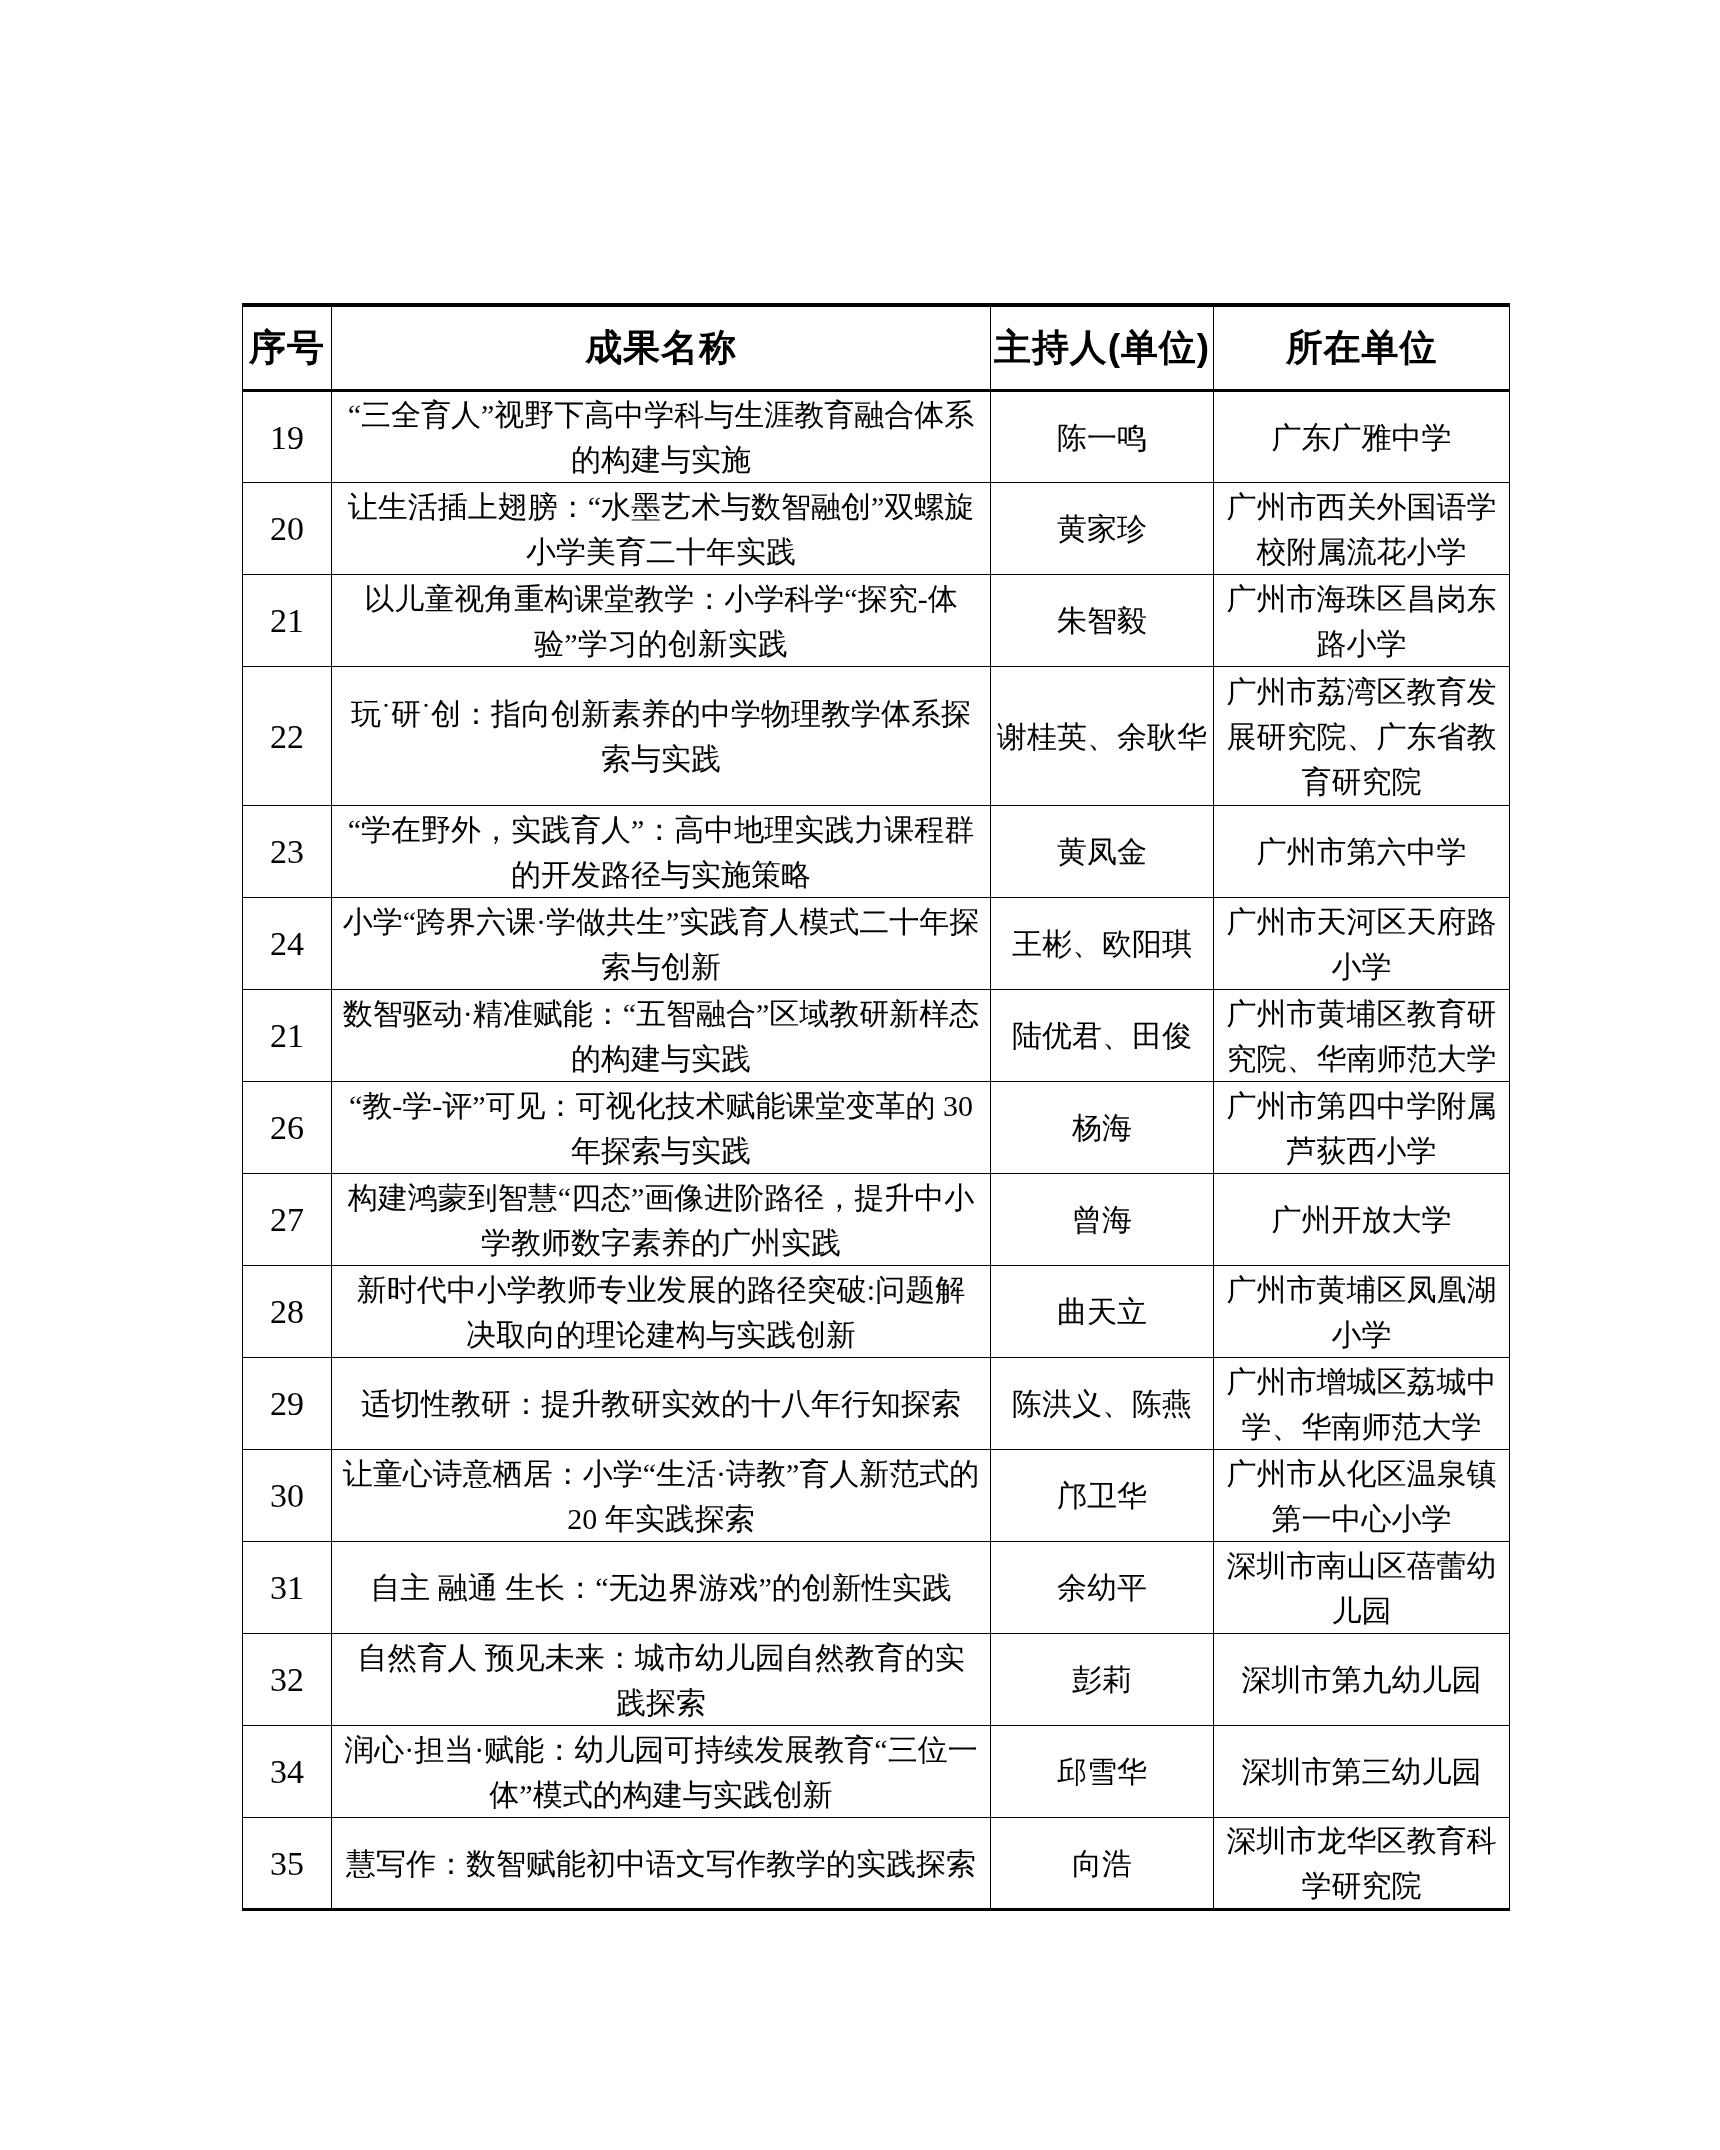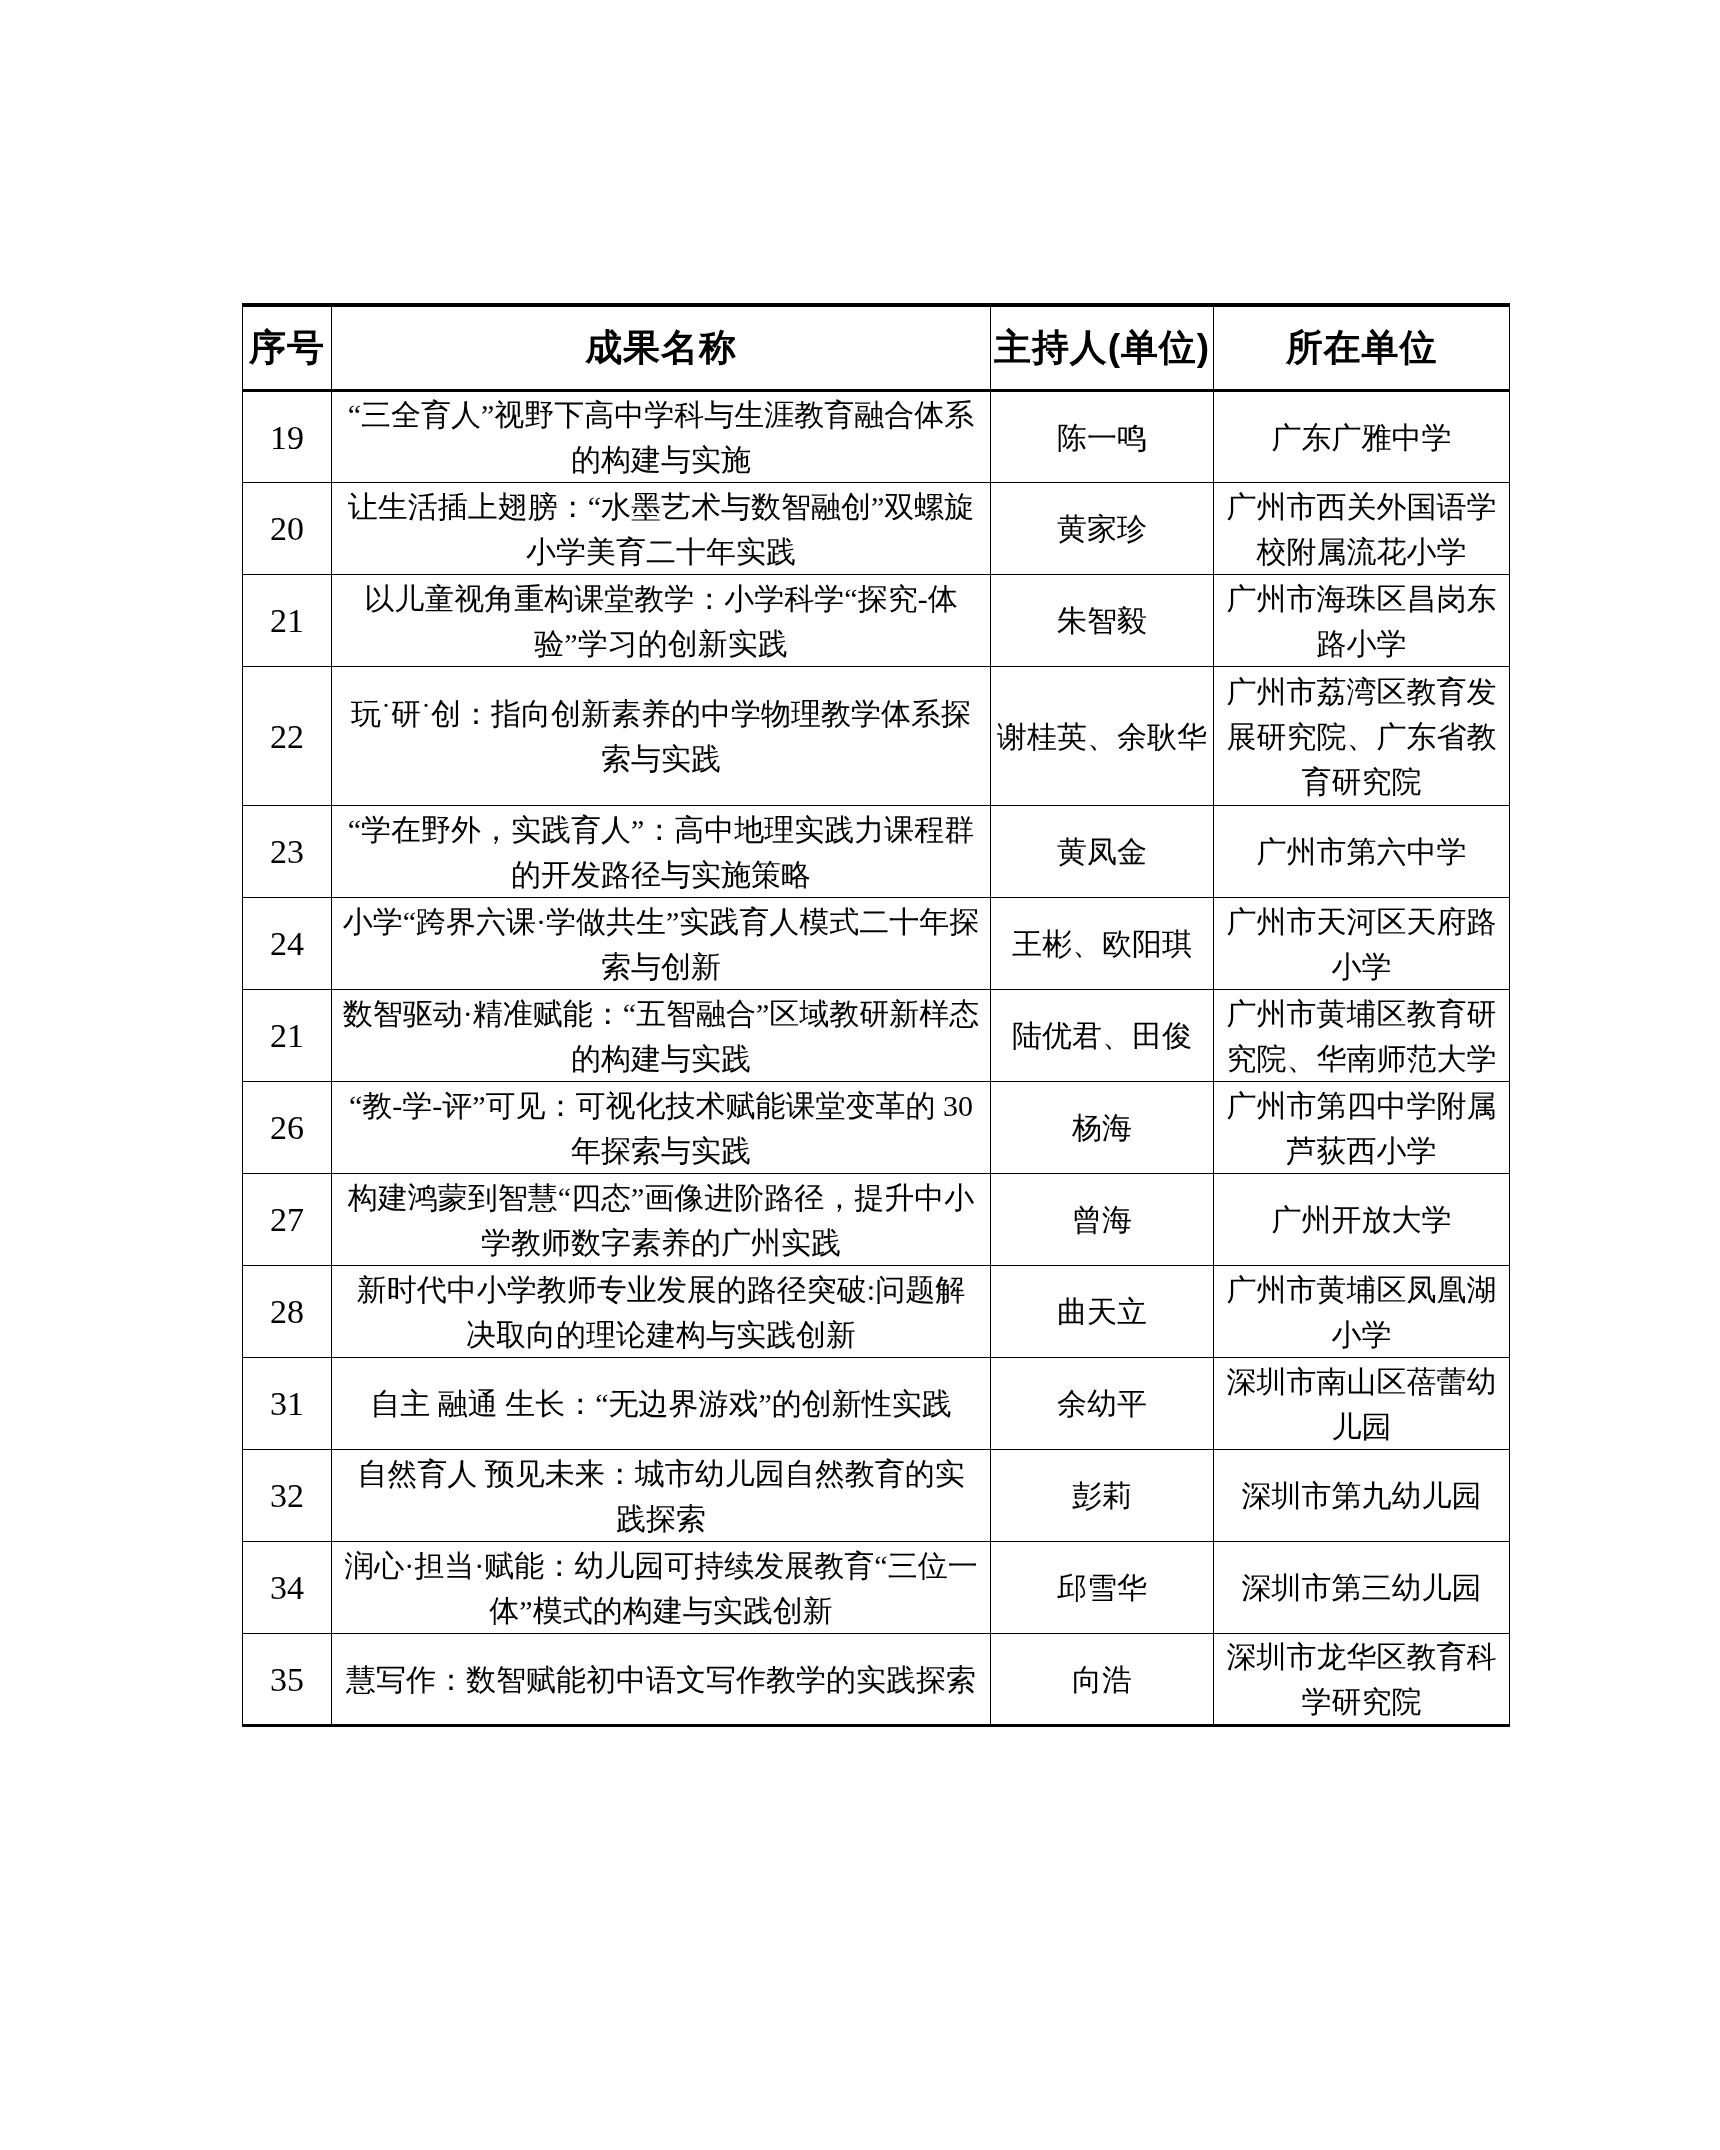--- a/index.html
+++ b/index.html
@@ -130,20 +130,32 @@
         <td class="c-host">曾海</td>
         <td class="c-unit">广州开放大学</td>
       </tr>
       <tr>
         <td class="c-no">28</td>
         <td class="c-name">新时代中小学教师专业发展的路径突破:问题解决取向的理论建构与实践创新</td>
         <td class="c-host">曲天立</td>
         <td class="c-unit">广州市黄埔区凤凰湖小学</td>
       </tr>
       <tr>
+        <td class="c-no">29</td>
+        <td class="c-name">适切性教研：提升教研实效的十八年行知探索</td>
+        <td class="c-host">陈洪义、陈燕</td>
+        <td class="c-unit">广州市增城区荔城中学、华南师范大学</td>
+      </tr>
+      <tr>
+        <td class="c-no">30</td>
+        <td class="c-name">让童心诗意栖居：小学“生活·诗教”育人新范式的 20 年实践探索</td>
+        <td class="c-host">邝卫华</td>
+        <td class="c-unit">广州市从化区温泉镇第一中心小学</td>
+      </tr>
+      <tr>
         <td class="c-no">31</td>
         <td class="c-name">自主 融通 生长：“无边界游戏”的创新性实践</td>
         <td class="c-host">余幼平</td>
         <td class="c-unit">深圳市南山区蓓蕾幼儿园</td>
       </tr>
       <tr>
         <td class="c-no">32</td>
         <td class="c-name">自然育人 预见未来：城市幼儿园自然教育的实践探索</td>
         <td class="c-host">彭莉</td>
         <td class="c-unit">深圳市第九幼儿园</td>

